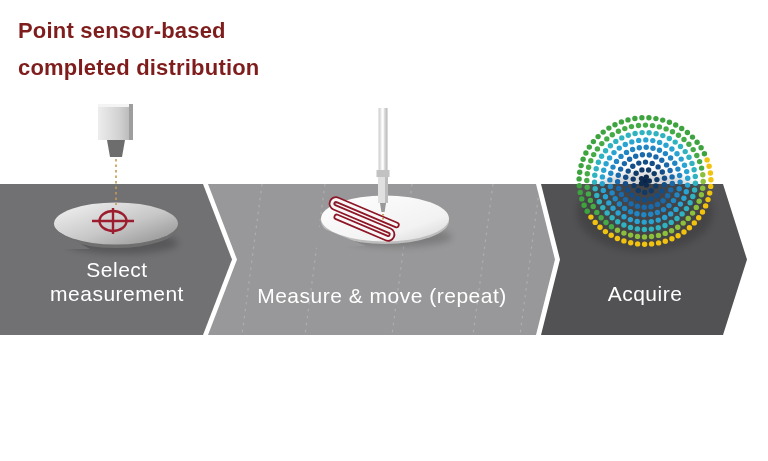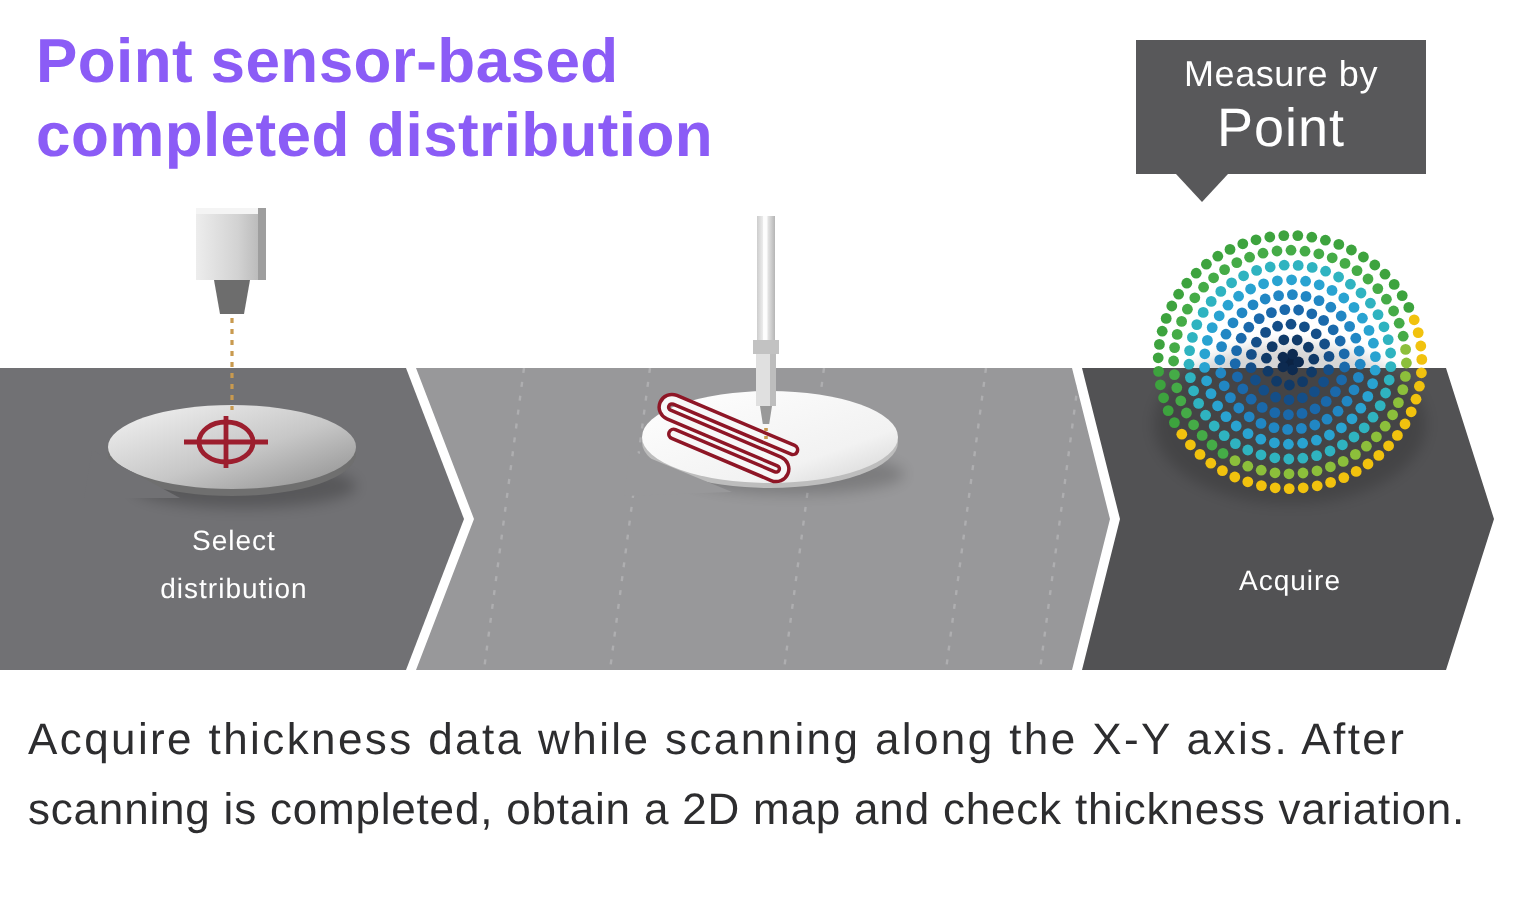--- a/index.html
+++ b/index.html
@@ -1,52 +1,47 @@
 <!DOCTYPE html>
 <html><head>
 <meta charset="utf-8">
 <style>
   html,body{margin:0;padding:0;background:#fff;}
   .stage{position:relative;width:768px;height:461px;background:#ffffff;overflow:hidden;
          font-family:"Liberation Sans", sans-serif;}
-  .title{position:absolute;left:18px;top:12px;font-size:31px;line-height:37px;
-         font-weight:700;color:#8b5cf6;letter-spacing:0.2px;}
+  .title{position:absolute;left:18px;top:12px;font-size:22px;line-height:37px;
+         font-weight:700;color:#7f1d1d;letter-spacing:0.2px;}
   .badge{position:absolute;left:568px;top:20px;width:145px;height:67px;color:#fff;
          text-align:center;}
   .badge-line1{font-size:18px;margin-top:7px;letter-spacing:0.3px;}
   .badge-line2{font-size:27px;margin-top:1px;letter-spacing:0.5px;}
   .badge-tail{position:absolute;left:20px;top:67px;width:0;height:0;
          border-left:13px solid transparent;border-right:13px solid transparent;
          border-top:14px solid #58585a;}
   svg.scene{position:absolute;left:0;top:0;}
-  .step-label{position:absolute;color:#ffffff;text-align:center;font-size:14px;
+  .step-label{position:absolute;color:#ffffff;text-align:center;font-size:21px;
          letter-spacing:0.5px;}
   .step-label.s1{left:27px;top:258px;width:180px;line-height:24px;}
   .step-label.s2{left:232px;top:284px;width:300px;}
   .step-label.s3{left:570px;top:282px;width:150px;}
   .caption{position:absolute;left:14px;top:352px;color:#2d2d2f;font-size:22px;
          line-height:35px;white-space:nowrap;}
   .caption .c1{letter-spacing:1.2px;}
   .caption .c2{letter-spacing:0.4px;}
 </style>
 </head>
 <body>
 
 <div class="stage">
 
   <div class="title">
     <div>Point sensor-based</div>
     <div>completed distribution</div>
   </div>
 
-  <div class="badge" style="background: rgb(88, 88, 90); color: rgb(255, 255, 255);">
-    <div class="badge-line1">Measure by</div>
-    <div class="badge-line2">Point</div>
-    <div class="badge-tail" style="border-top-color: rgb(88, 88, 90);"></div>
-  </div>
 
   <svg class="scene" width="768" height="461" viewBox="0 0 768 461">
     <defs>
       <filter id="soft" x="-50%" y="-50%" width="200%" height="200%">
         <feGaussianBlur stdDeviation="3.5"></feGaussianBlur>
       </filter>
       <linearGradient id="waferGrad1" x1="0" y1="0" x2="1" y2="1">
         <stop offset="0" stop-color="#f5f5f5"></stop>
         <stop offset="0.55" stop-color="#c7c7c7"></stop>
         <stop offset="1" stop-color="#8d8d8d"></stop>
@@ -414,24 +409,23 @@
           <circle cx="579.1" cy="178.9" r="2.7" fill="#3da33e"></circle>
           <circle cx="579.7" cy="172.2" r="2.7" fill="#3da33e"></circle>
           <circle cx="581.1" cy="165.6" r="2.7" fill="#3da33e"></circle>
           <circle cx="583.1" cy="159.2" r="2.7" fill="#3da33e"></circle>
         </g>
     </g>
   </svg>
 
   <div class="step-label s1">
     <div>Select</div>
-    <div>distribution</div>
+    <div>measurement</div>
+  </div>
+  <div class="step-label s2">
+    <div>Measure &amp; move (repeat)</div>
   </div>
   <div class="step-label s3">
     <div>Acquire</div>
   </div>
 
-  <div class="caption">
-    <div class="c1">Acquire thickness data while scanning along the X-Y axis. After</div>
-    <div class="c2">scanning is completed, obtain a 2D map and check thickness variation.</div>
-  </div>
 
 </div>
 
 </body></html>

